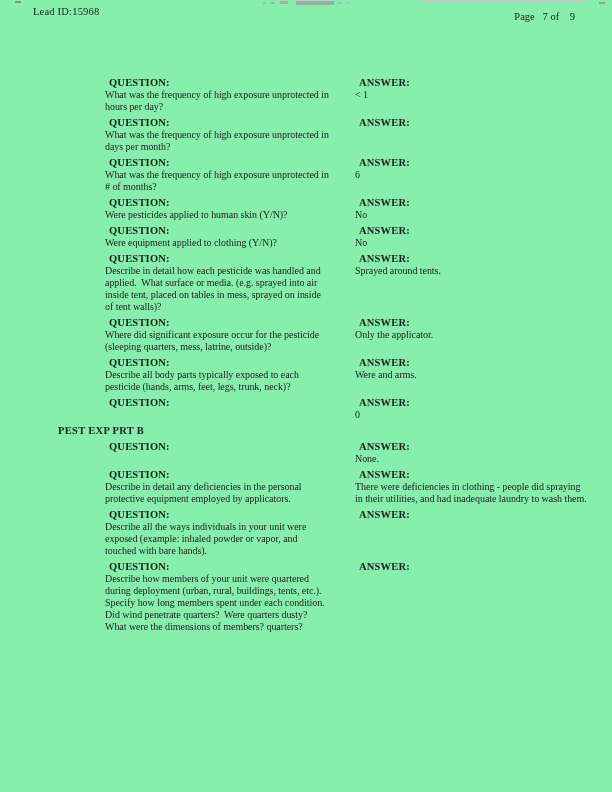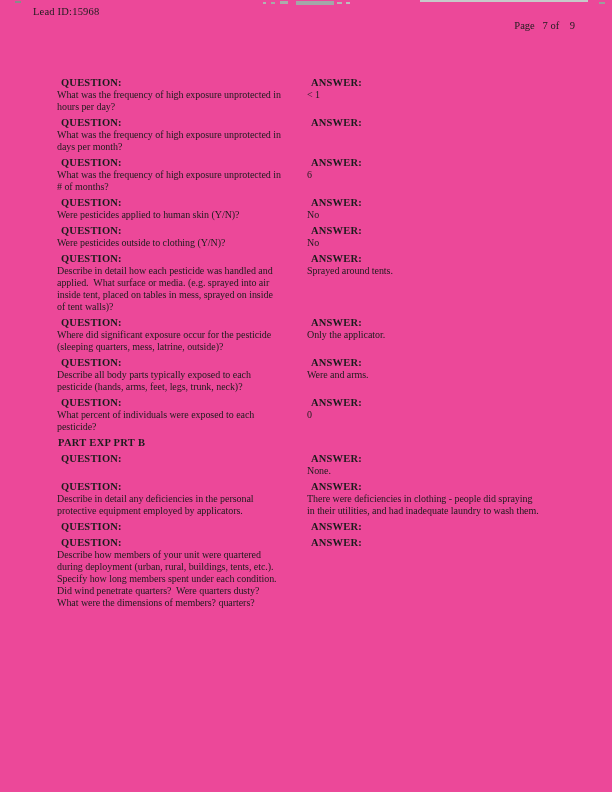--- a/index.html
+++ b/index.html
@@ -1,36 +1,36 @@
 <!DOCTYPE html>
 <html><head>
 <meta charset="utf-8">
 <style>
   html, body { margin: 0; padding: 0; background: #ffffff; }
   .page {
     position: relative;
     width: 612px;
     height: 792px;
-    background: #ec4899;
+    background: #86efac;
     color: #1c1c1c;
     font-family: "Liberation Serif", serif;
     overflow: hidden;
   }
   
   .lead-id {
     position: absolute;
     left: 33px;
     top: 6px;
     font-size: 10.5px;
     letter-spacing: 0.2px;
   }
   .page-num {
     position: absolute;
     right: 37px;
-    top: 20px;
+    top: 11px;
     font-size: 10.5px;
     white-space: pre;
   }
   
   .art { position: absolute; pointer-events: none; }
   .art-a { left: 15px;  top: 1px; width: 6px;   height: 2px; background: #8a8a8a; }
   .art-b { left: 263px; top: 2px; width: 3px;   height: 2px; background: #b3b3b3; }
   .art-c { left: 271px; top: 2px; width: 4px;   height: 2px; background: #a8a8a8; }
   .art-d { left: 280px; top: 1px; width: 8px;   height: 3px; background: #ababab; }
   .art-e { left: 296px; top: 1px; width: 38px;  height: 4px; background: #a3a7a9; }
@@ -42,20 +42,21 @@
   .content {
     position: absolute;
     left: 57px;
     top: 77px;
     width: 518px;
   }
   .qa-row {
     display: grid;
     grid-template-columns: 250px 1fr;
     margin-bottom: 4px;
+    margin-left: 48px;
   }
   .q-label, .a-label {
     font-weight: bold;
     font-size: 10.5px;
     line-height: 12px;
     padding-left: 4px;
     letter-spacing: 0.2px;
   }
   .q-text, .a-text {
     font-size: 10px;
@@ -136,21 +137,21 @@
       </div>
       <div class="a-cell">
         <div class="a-label">ANSWER:</div>
         <div class="a-text">No</div>
       </div>
     </div>
 
     <div class="qa-row">
       <div class="q-cell">
         <div class="q-label">QUESTION:</div>
-        <div class="q-text">Were pesticides outside to clothing (Y/N)?</div>
+        <div class="q-text">Were equipment applied to clothing (Y/N)?</div>
       </div>
       <div class="a-cell">
         <div class="a-label">ANSWER:</div>
         <div class="a-text">No</div>
       </div>
     </div>
 
     <div class="qa-row">
       <div class="q-cell">
         <div class="q-label">QUESTION:</div>
@@ -185,30 +186,28 @@
       </div>
       <div class="a-cell">
         <div class="a-label">ANSWER:</div>
         <div class="a-text">Were and arms.</div>
       </div>
     </div>
 
     <div class="qa-row">
       <div class="q-cell">
         <div class="q-label">QUESTION:</div>
-        <div class="q-text">What percent of individuals were exposed to each
-pesticide?</div>
       </div>
       <div class="a-cell">
         <div class="a-label">ANSWER:</div>
         <div class="a-text">0</div>
       </div>
     </div>
 
-    <div class="section-heading">PART EXP PRT B</div>
+    <div class="section-heading">PEST EXP PRT B</div>
 
     <div class="qa-row">
       <div class="q-cell">
         <div class="q-label">QUESTION:</div>
       </div>
       <div class="a-cell">
         <div class="a-label">ANSWER:</div>
         <div class="a-text">None.</div>
       </div>
     </div>
@@ -222,20 +221,23 @@
       <div class="a-cell">
         <div class="a-label">ANSWER:</div>
         <div class="a-text">There were deficiencies in clothing - people did spraying
 in their utilities, and had inadequate laundry to wash them.</div>
       </div>
     </div>
 
     <div class="qa-row">
       <div class="q-cell">
         <div class="q-label">QUESTION:</div>
+        <div class="q-text">Describe all the ways individuals in your unit were
+exposed (example: inhaled powder or vapor, and
+touched with bare hands).</div>
       </div>
       <div class="a-cell">
         <div class="a-label">ANSWER:</div>
       </div>
     </div>
 
     <div class="qa-row">
       <div class="q-cell">
         <div class="q-label">QUESTION:</div>
         <div class="q-text">Describe how members of your unit were quartered

